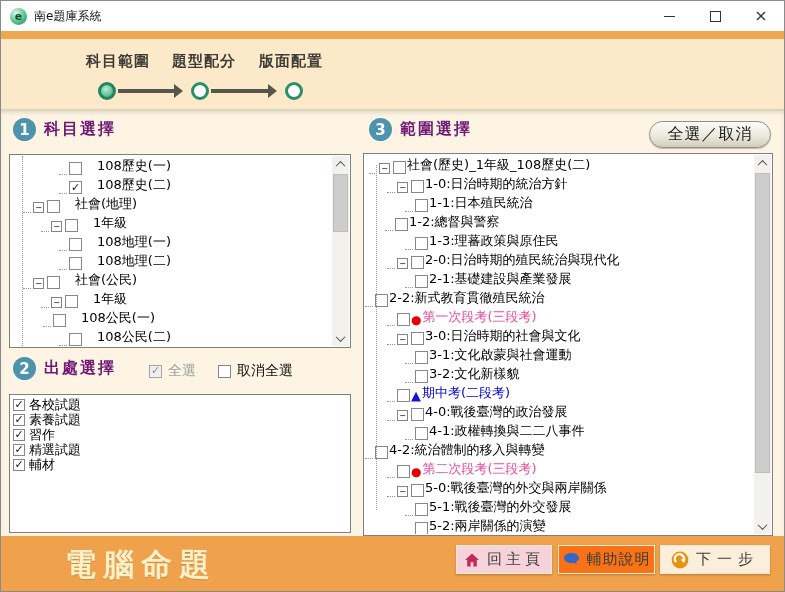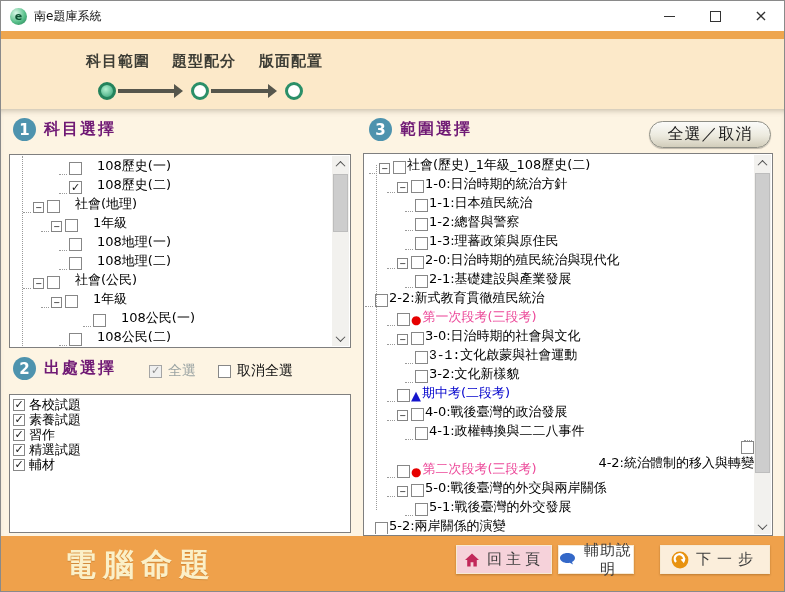--- a/index.html
+++ b/index.html
@@ -66,21 +66,21 @@
   #source-list .cb{width:12px;height:12px;margin-right:4px;}
 
   
   #toggle-btn{position:absolute;left:648px;top:12px;width:122px;height:27px;border-radius:14px;border:1px solid #8f8f86;background:linear-gradient(#fbfbf9,#eceade 55%,#d2cdbb);font-size:16px;color:#1c1c1c;display:flex;align-items:center;justify-content:center;letter-spacing:1px;box-shadow:0 1px 1px rgba(0,0,0,.25);box-sizing:border-box;}
 
   
   #footer{position:absolute;top:535px;left:0;right:0;height:57px;background:#efa14b;}
   #brand{position:absolute;left:64px;top:50%;transform:translateY(-50%);font-size:31px;font-weight:bold;color:#fbf0c8;letter-spacing:7px;text-shadow:0 1px 0 rgba(120,70,10,.25);}
   .fbtn{position:absolute;top:9px;height:29px;display:flex;align-items:center;justify-content:center;gap:7px;border:1px solid #f7ead4;box-shadow:0 1px 2px rgba(90,50,0,.35);font-size:15px;color:#3c3c3c;box-sizing:border-box;}
   #btn-home{left:455px;width:96px;background:#f6d2da;letter-spacing:4px;}
-  #btn-help{left:557px;width:76px;background:#ffffff;letter-spacing:1px;text-align:center;}
+  #btn-help{left:557px;width:97px;background:#f97316;letter-spacing:1px;}
   #btn-next{left:659px;width:110px;background:#fbeedb;letter-spacing:6px;}
   .fbtn svg{flex:none;}
 </style>
 </head>
 <body>
 
 <div id="window">
 
   <div id="titlebar">
     <span class="appicon">e</span>
@@ -159,21 +159,21 @@
             <span class="exp">−</span>
             <span class="cb"></span>
             <span class="tlabel" style="margin-left: 15px;">社會(公民)</span>
           </div>
           <div class="trow" style="padding-left: 30px;">
             <span class="stub"></span>
             <span class="exp">−</span>
             <span class="cb"></span>
             <span class="tlabel" style="margin-left: 15px;">1年級</span>
           </div>
-          <div class="trow" style="padding-left: 48px; margin-left: 24px;">
+          <div class="trow" style="padding-left: 32px;">
             <span class="stub"></span>
             <span class="cb"></span>
             <span class="tlabel" style="margin-left: 15px;">108公民(一)</span>
           </div>
           <div class="trow" style="padding-left: 48px;">
             <span class="stub"></span>
             <span class="cb"></span>
             <span class="tlabel" style="margin-left: 15px;">108公民(二)</span>
           </div>
         </div>
@@ -257,21 +257,21 @@
             <span class="stub"></span>
             <span class="exp">−</span>
             <span class="cb"></span>
             <span class="tlabel" style="margin-left: 1px;">1-0:日治時期的統治方針</span>
           </div>
           <div class="trow" style="padding-left: 40px;">
             <span class="stub"></span>
             <span class="cb"></span>
             <span class="tlabel" style="margin-left: 1px;">1-1:日本殖民統治</span>
           </div>
-          <div class="trow" style="padding-left: 40px;">
+          <div class="trow" style="padding-left: 20px;">
             <span class="stub"></span>
             <span class="cb"></span>
             <span class="tlabel" style="margin-left: 1px;">1-2:總督與警察</span>
           </div>
           <div class="trow" style="padding-left: 40px;">
             <span class="stub"></span>
             <span class="cb"></span>
             <span class="tlabel" style="margin-left: 1px;">1-3:理蕃政策與原住民</span>
           </div>
           <div class="trow" style="padding-left: 22px;">
@@ -295,21 +295,21 @@
             <span class="cb"></span>
             <span class="mk red" style="margin-left: 1px;">●</span>
             <span class="tlabel lab-red">第一次段考(三段考)</span>
           </div>
           <div class="trow" style="padding-left: 22px;">
             <span class="stub"></span>
             <span class="exp">−</span>
             <span class="cb"></span>
             <span class="tlabel" style="margin-left: 1px;">3-0:日治時期的社會與文化</span>
           </div>
-          <div class="trow" style="padding-left: 40px; font-family: Liberation Mono, monospace;">
+          <div class="trow" style="padding-left: 40px;">
             <span class="stub"></span>
             <span class="cb"></span>
             <span class="tlabel" style="margin-left: 1px;">3-1:文化啟蒙與社會運動</span>
           </div>
           <div class="trow" style="padding-left: 40px;">
             <span class="stub"></span>
             <span class="cb"></span>
             <span class="tlabel" style="margin-left: 1px;">3-2:文化新樣貌</span>
           </div>
           <div class="trow" style="padding-left: 22px;">
@@ -322,21 +322,21 @@
             <span class="stub"></span>
             <span class="exp">−</span>
             <span class="cb"></span>
             <span class="tlabel" style="margin-left: 1px;">4-0:戰後臺灣的政治發展</span>
           </div>
           <div class="trow" style="padding-left: 40px;">
             <span class="stub"></span>
             <span class="cb"></span>
             <span class="tlabel" style="margin-left: 1px;">4-1:政權轉換與二二八事件</span>
           </div>
-          <div class="trow" style="padding-left: 40px; flex-direction: column;">
+          <div class="trow" style="">
             <span class="stub"></span>
             <span class="cb"></span>
             <span class="tlabel" style="margin-left: 1px;">4-2:統治體制的移入與轉變</span>
           </div>
           <div class="trow" style="padding-left: 22px;">
             <span class="stub"></span>
             <span class="cb"></span>
             <span class="mk red" style="margin-left: 1px;">●</span>
             <span class="tlabel lab-red">第二次段考(三段考)</span>
           </div>
@@ -344,21 +344,21 @@
             <span class="stub"></span>
             <span class="exp">−</span>
             <span class="cb"></span>
             <span class="tlabel" style="margin-left: 1px;">5-0:戰後臺灣的外交與兩岸關係</span>
           </div>
           <div class="trow" style="padding-left: 40px;">
             <span class="stub"></span>
             <span class="cb"></span>
             <span class="tlabel" style="margin-left: 1px;">5-1:戰後臺灣的外交發展</span>
           </div>
-          <div class="trow" style="">
+          <div class="trow" style="padding-left: 40px;">
             <span class="stub"></span>
             <span class="cb"></span>
             <span class="tlabel" style="margin-left: 1px;">5-2:兩岸關係的演變</span>
           </div>
         </div>
       <div class="sb">
         <div class="sb-btn up">
             <span class="chev up"></span>
           </div>
         <div class="sb-thumb" style="top:18px;height:300px"></div>

